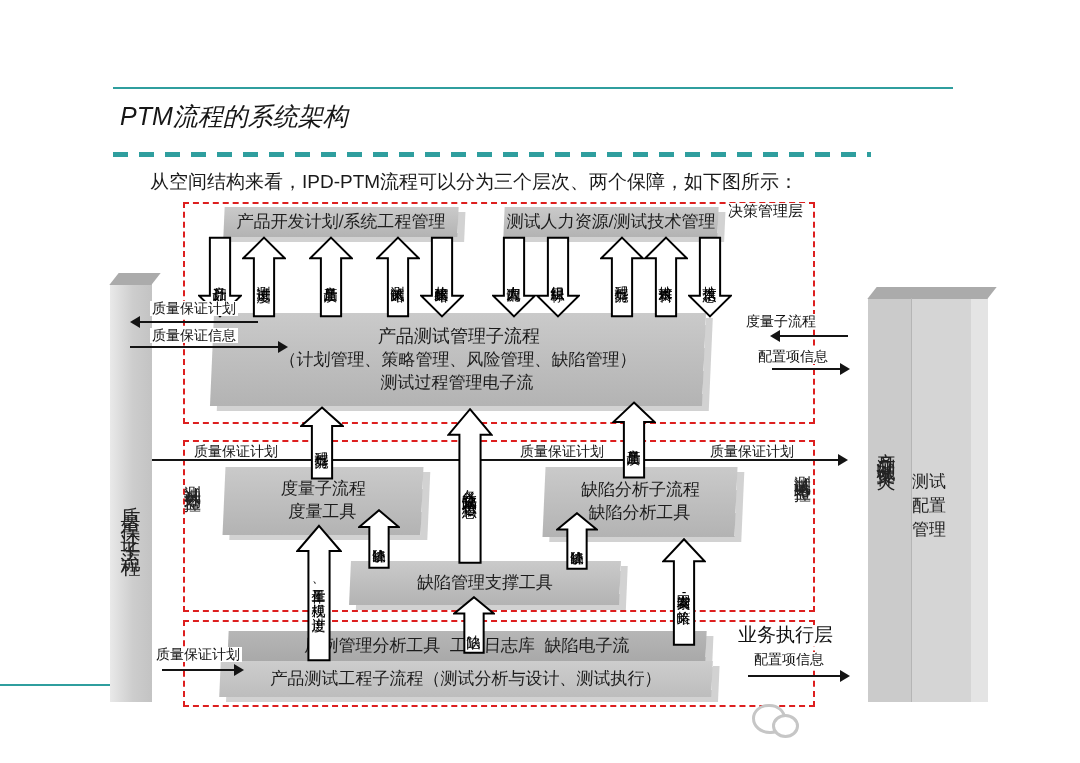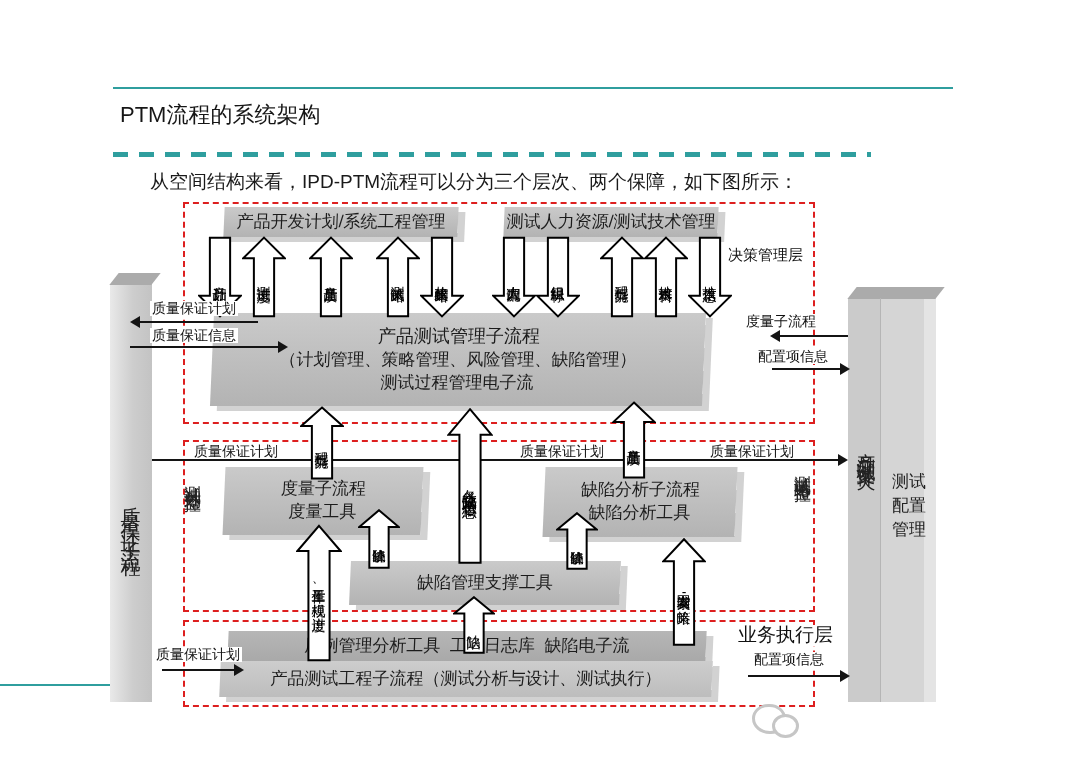--- a/index.html
+++ b/index.html
@@ -37,37 +37,37 @@
   .vmon{writing-mode:vertical-rl;text-orientation:upright;font-size:17px;letter-spacing:2px;
         line-height:1;z-index:6;color:#222;background:transparent;white-space:nowrap;}
   .vpillar{writing-mode:vertical-rl;text-orientation:upright;line-height:1;white-space:nowrap;color:#222;}
 </style>
 </head>
 <body>
 
 <div id="stage">
 
   <div class="abs teal-line" style="left:113px;top:87px;width:840px;"></div>
-  <div class="abs" style="left:120px;top:100px;font-size:22px;color:#161616;">PTM流程的系统架构</div>
+  <div class="abs" style="left:120px;top:100px;font-size:25px;color:#161616;font-style:italic;">PTM流程的系统架构</div>
   <div class="abs teal-dash" style="left:113px;top:152px;width:758px;"></div>
   <div class="abs" style="left:150px;top:169px;font-size:19px;font-weight:normal;">从空间结构来看，IPD-PTM流程可以分为三个层次、两个保障，如下图所示：</div>
 
   <div class="abs redbox" style="left:183px;top:202px;width:628px;height:218px;"></div>
   <div class="abs redbox" style="left:183px;top:440px;width:628px;height:168px;"></div>
   <div class="abs redbox" style="left:183px;top:620px;width:628px;height:83px;"></div>
 
-  <div class="abs lbl" style="left:726px;top:203px;font-size:15px;margin-top:44px;">决策管理层</div>
+  <div class="abs lbl" style="left:726px;top:203px;font-size:15px;">决策管理层</div>
   <div class="abs lbl" style="left:736px;top:625px;font-size:19px;">业务执行层</div>
 
   <div class="abs pillar" style="left:110px;top:284px;width:42px;height:418px;background:linear-gradient(90deg,#e9e9e9 0%,#cdcdcd 55%,#c3c3c3 100%);">
     <div class="bevel"></div>
     <div class="vpillar abs" style="left:50%;top:57%;transform:translate(-50%,-50%);font-size:20px;letter-spacing:9px;">质量保证子流程</div>
   </div>
 
-  <div class="abs pillar" style="left:848px;top:298px;width:88px;height:404px;background:linear-gradient(90deg,#cbcbcb 0 36%,#d5d5d5 36% 86%,#e4e4e4 86% 100%);">
+  <div class="abs pillar" style="left:868px;top:298px;width:120px;height:404px;background:linear-gradient(90deg,#cbcbcb 0 36%,#d5d5d5 36% 86%,#e4e4e4 86% 100%);">
     <div class="bevel"></div>
     <div class="abs" style="left:36%;top:0;width:1px;height:100%;background:#b5b5b5;"></div>
     <div class="vpillar abs" style="left:9px;top:140px;font-size:19px;letter-spacing:3px;">产品测试文件夹</div>
     <div class="abs" style="left:44px;top:172px;width:40px;font-size:17px;line-height:1.4;word-break:break-all;color:#222;">测试配置管理</div>
   </div>
 
   <div class="abs slab" style="left:224px;top:207px;width:234px;height:30px;">
     <div class="bt" style="font-size:17px;">产品开发计划/系统工程管理</div>
   </div>
   <div class="abs slab" style="left:504px;top:207px;width:214px;height:30px;">

